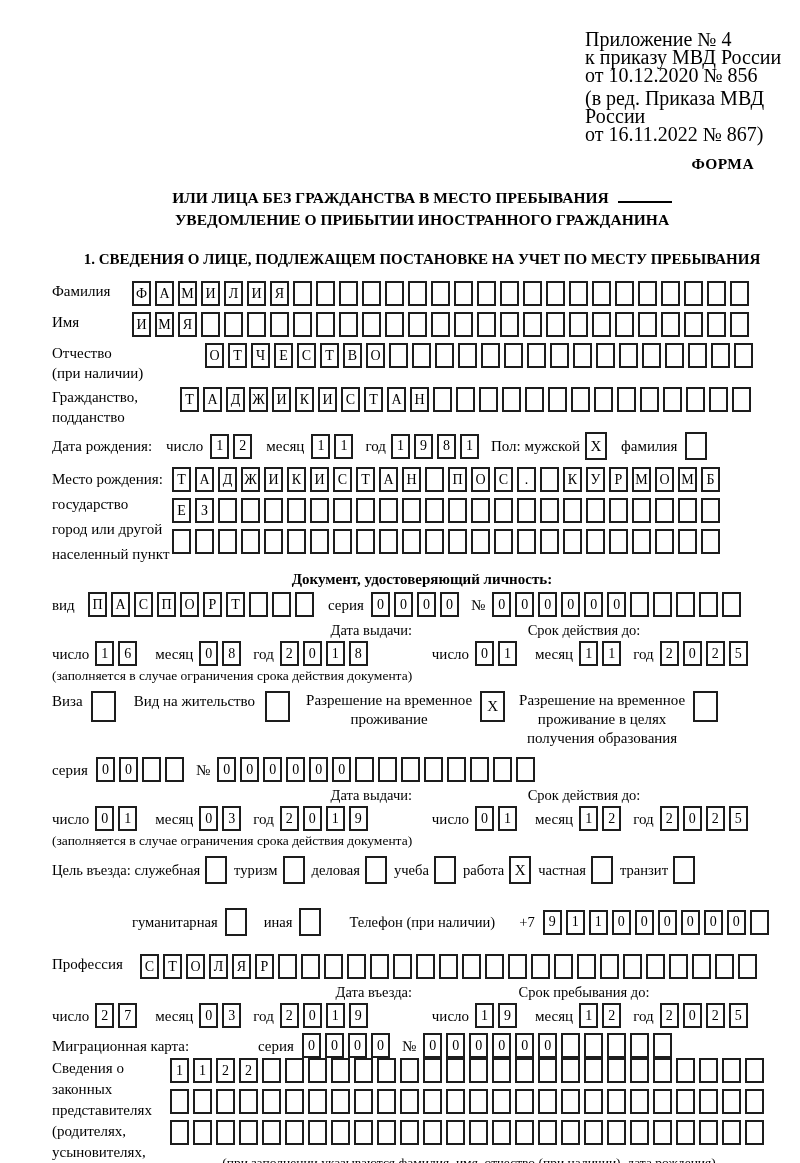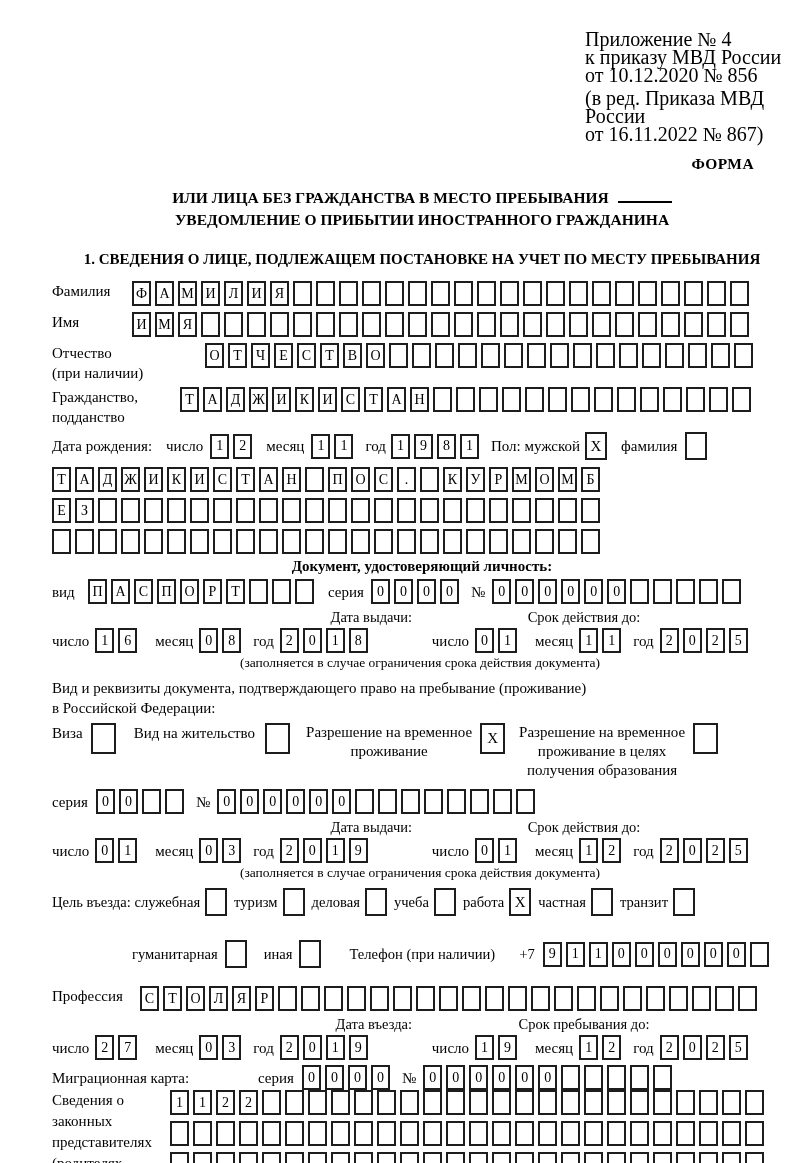--- a/index.html
+++ b/index.html
@@ -44,21 +44,21 @@
   .cb{flex:0 0 auto;width:22px;height:28px;box-sizing:border-box;border:2px solid #1d1d1d;
       display:flex;align-items:center;justify-content:center;font-size:15px;background:#fff}
   .cb-lg{width:25px;height:31px}
 
   
   .duo{display:flex;margin-bottom:2px;font-size:14.5px;line-height:17px}
   .duo .d1{width:300px;margin-left:60px;text-align:right}
   .duo .d2{width:300px;margin-left:22px;text-align:center}
   .daterow{display:flex;align-items:center;margin-bottom:2px}
   .daterow .lbl{margin-right:6px}
-  .note{text-align:center;font-size:13.5px;margin:1px 4px 7px 0;line-height:16px}
+  .note{text-align:left;font-size:13.5px;margin:1px 4px 7px 0;line-height:16px}
 
   .para{line-height:20px;margin-bottom:5px}
 
   
   .permit-row{display:flex;align-items:flex-start;margin:3px 0 9px}
   .permit-item{display:flex;align-items:flex-start}
   .permit-item .txt{text-align:center;line-height:19px}
   .txt-c{max-width:200px}
 
   .ml8{margin-left:8px}.ml10{margin-left:10px}.ml14{margin-left:14px}.ml16{margin-left:16px}
@@ -244,20 +244,26 @@
         <div class="cell">8</div>
         <div class="cell">1</div>
       </div>
     <span class="lbl mr5 ml8">Пол: мужской</span>
     <div class="cb">X</div>
     <span class="lbl mr8 ml14">фамилия</span>
     <div class="cb"></div>
   </div>
 
   <div class="frow" style="margin-bottom:4px">
+    <span class="w120" style="line-height:25px">
+      <span>Место рождения:</span><br>
+      <span>государство</span><br>
+      <span>город или другой</span><br>
+      <span>населенный пункт</span>
+    </span>
     <div class="cellcol">
       <div class="cells">
           <div class="cell">Т</div>
           <div class="cell">А</div>
           <div class="cell">Д</div>
           <div class="cell">Ж</div>
           <div class="cell">И</div>
           <div class="cell">К</div>
           <div class="cell">И</div>
           <div class="cell">С</div>
@@ -407,24 +413,20 @@
     <span class="lbl ml8">год</span>
     <div class="cells">
         <div class="cell">2</div>
         <div class="cell">0</div>
         <div class="cell">2</div>
         <div class="cell">5</div>
       </div>
   </div>
   <div class="note">(заполняется в случае ограничения срока действия документа)</div>
 
-  <div class="para">
-    <span>Вид и реквизиты документа, подтверждающего право на пребывание (проживание)</span><br>
-    <span>в Российской Федерации:</span>
-  </div>
 
   <div class="permit-row">
     <div class="permit-item">
       <span class="lbl">Виза</span>
       <div class="cb cb-lg ml8"></div>
     </div>
     <div class="permit-item ml18">
       <span class="lbl">Вид на жительство</span>
       <div class="cb cb-lg ml10"></div>
     </div>

